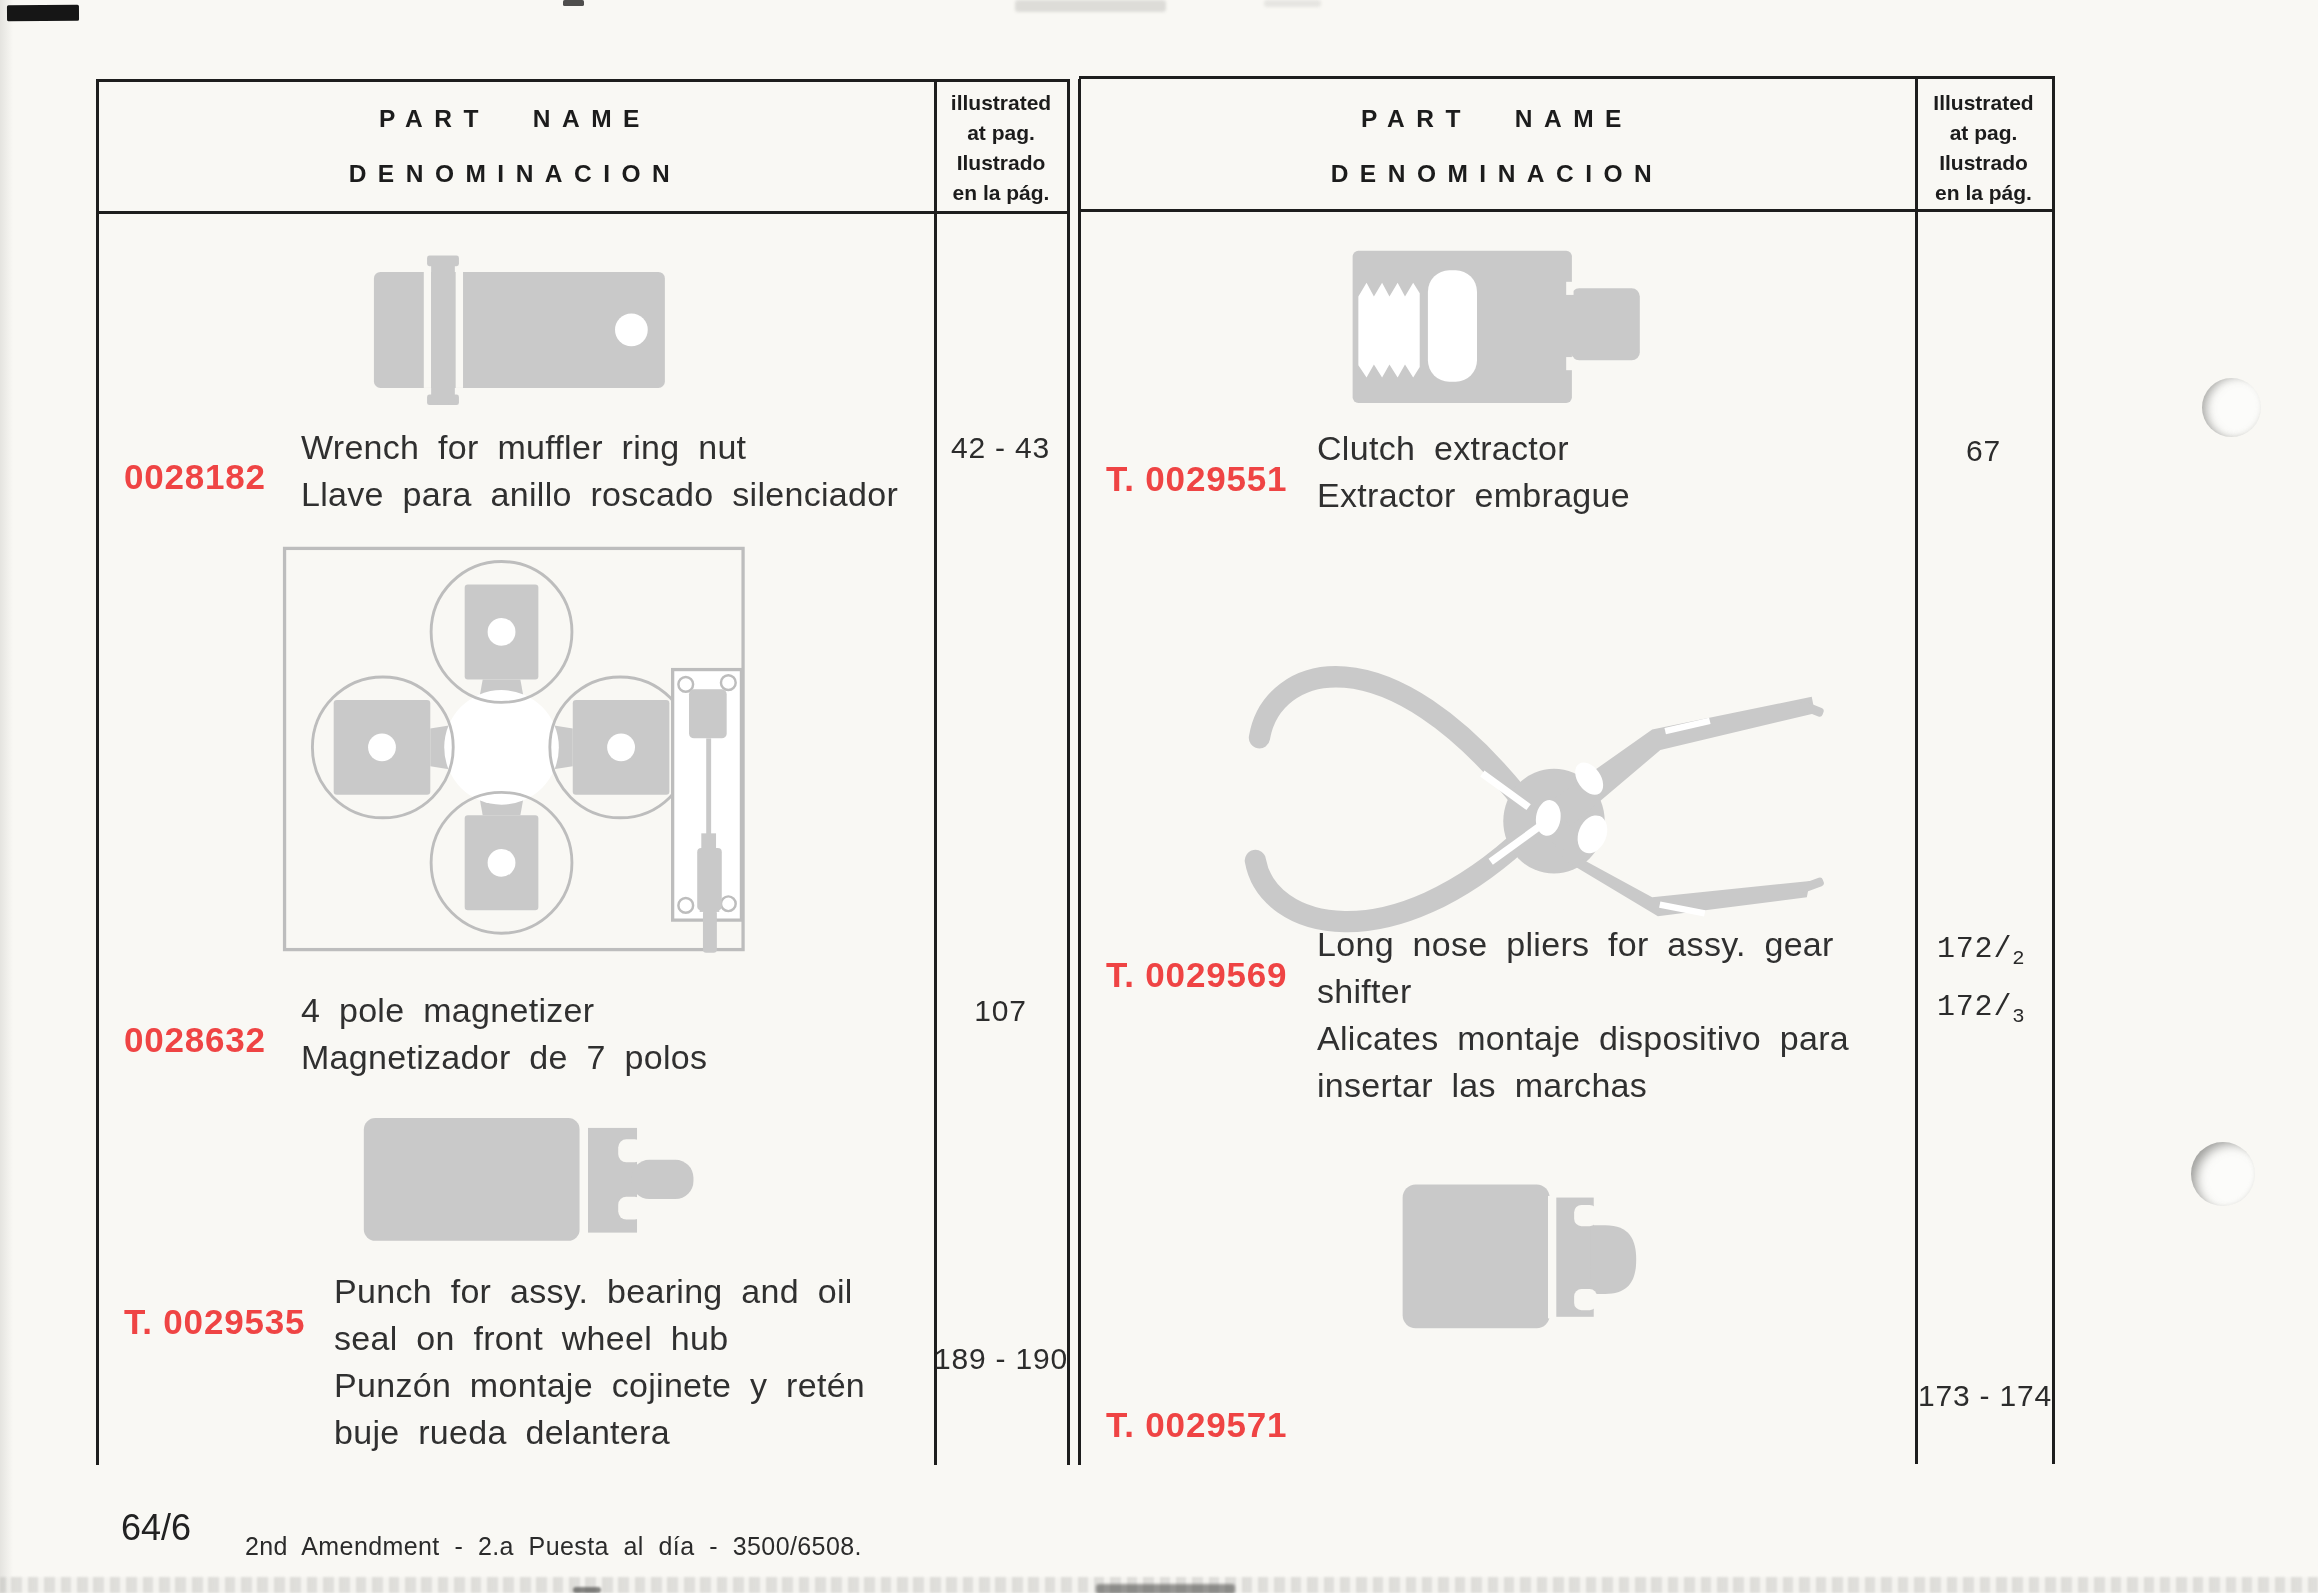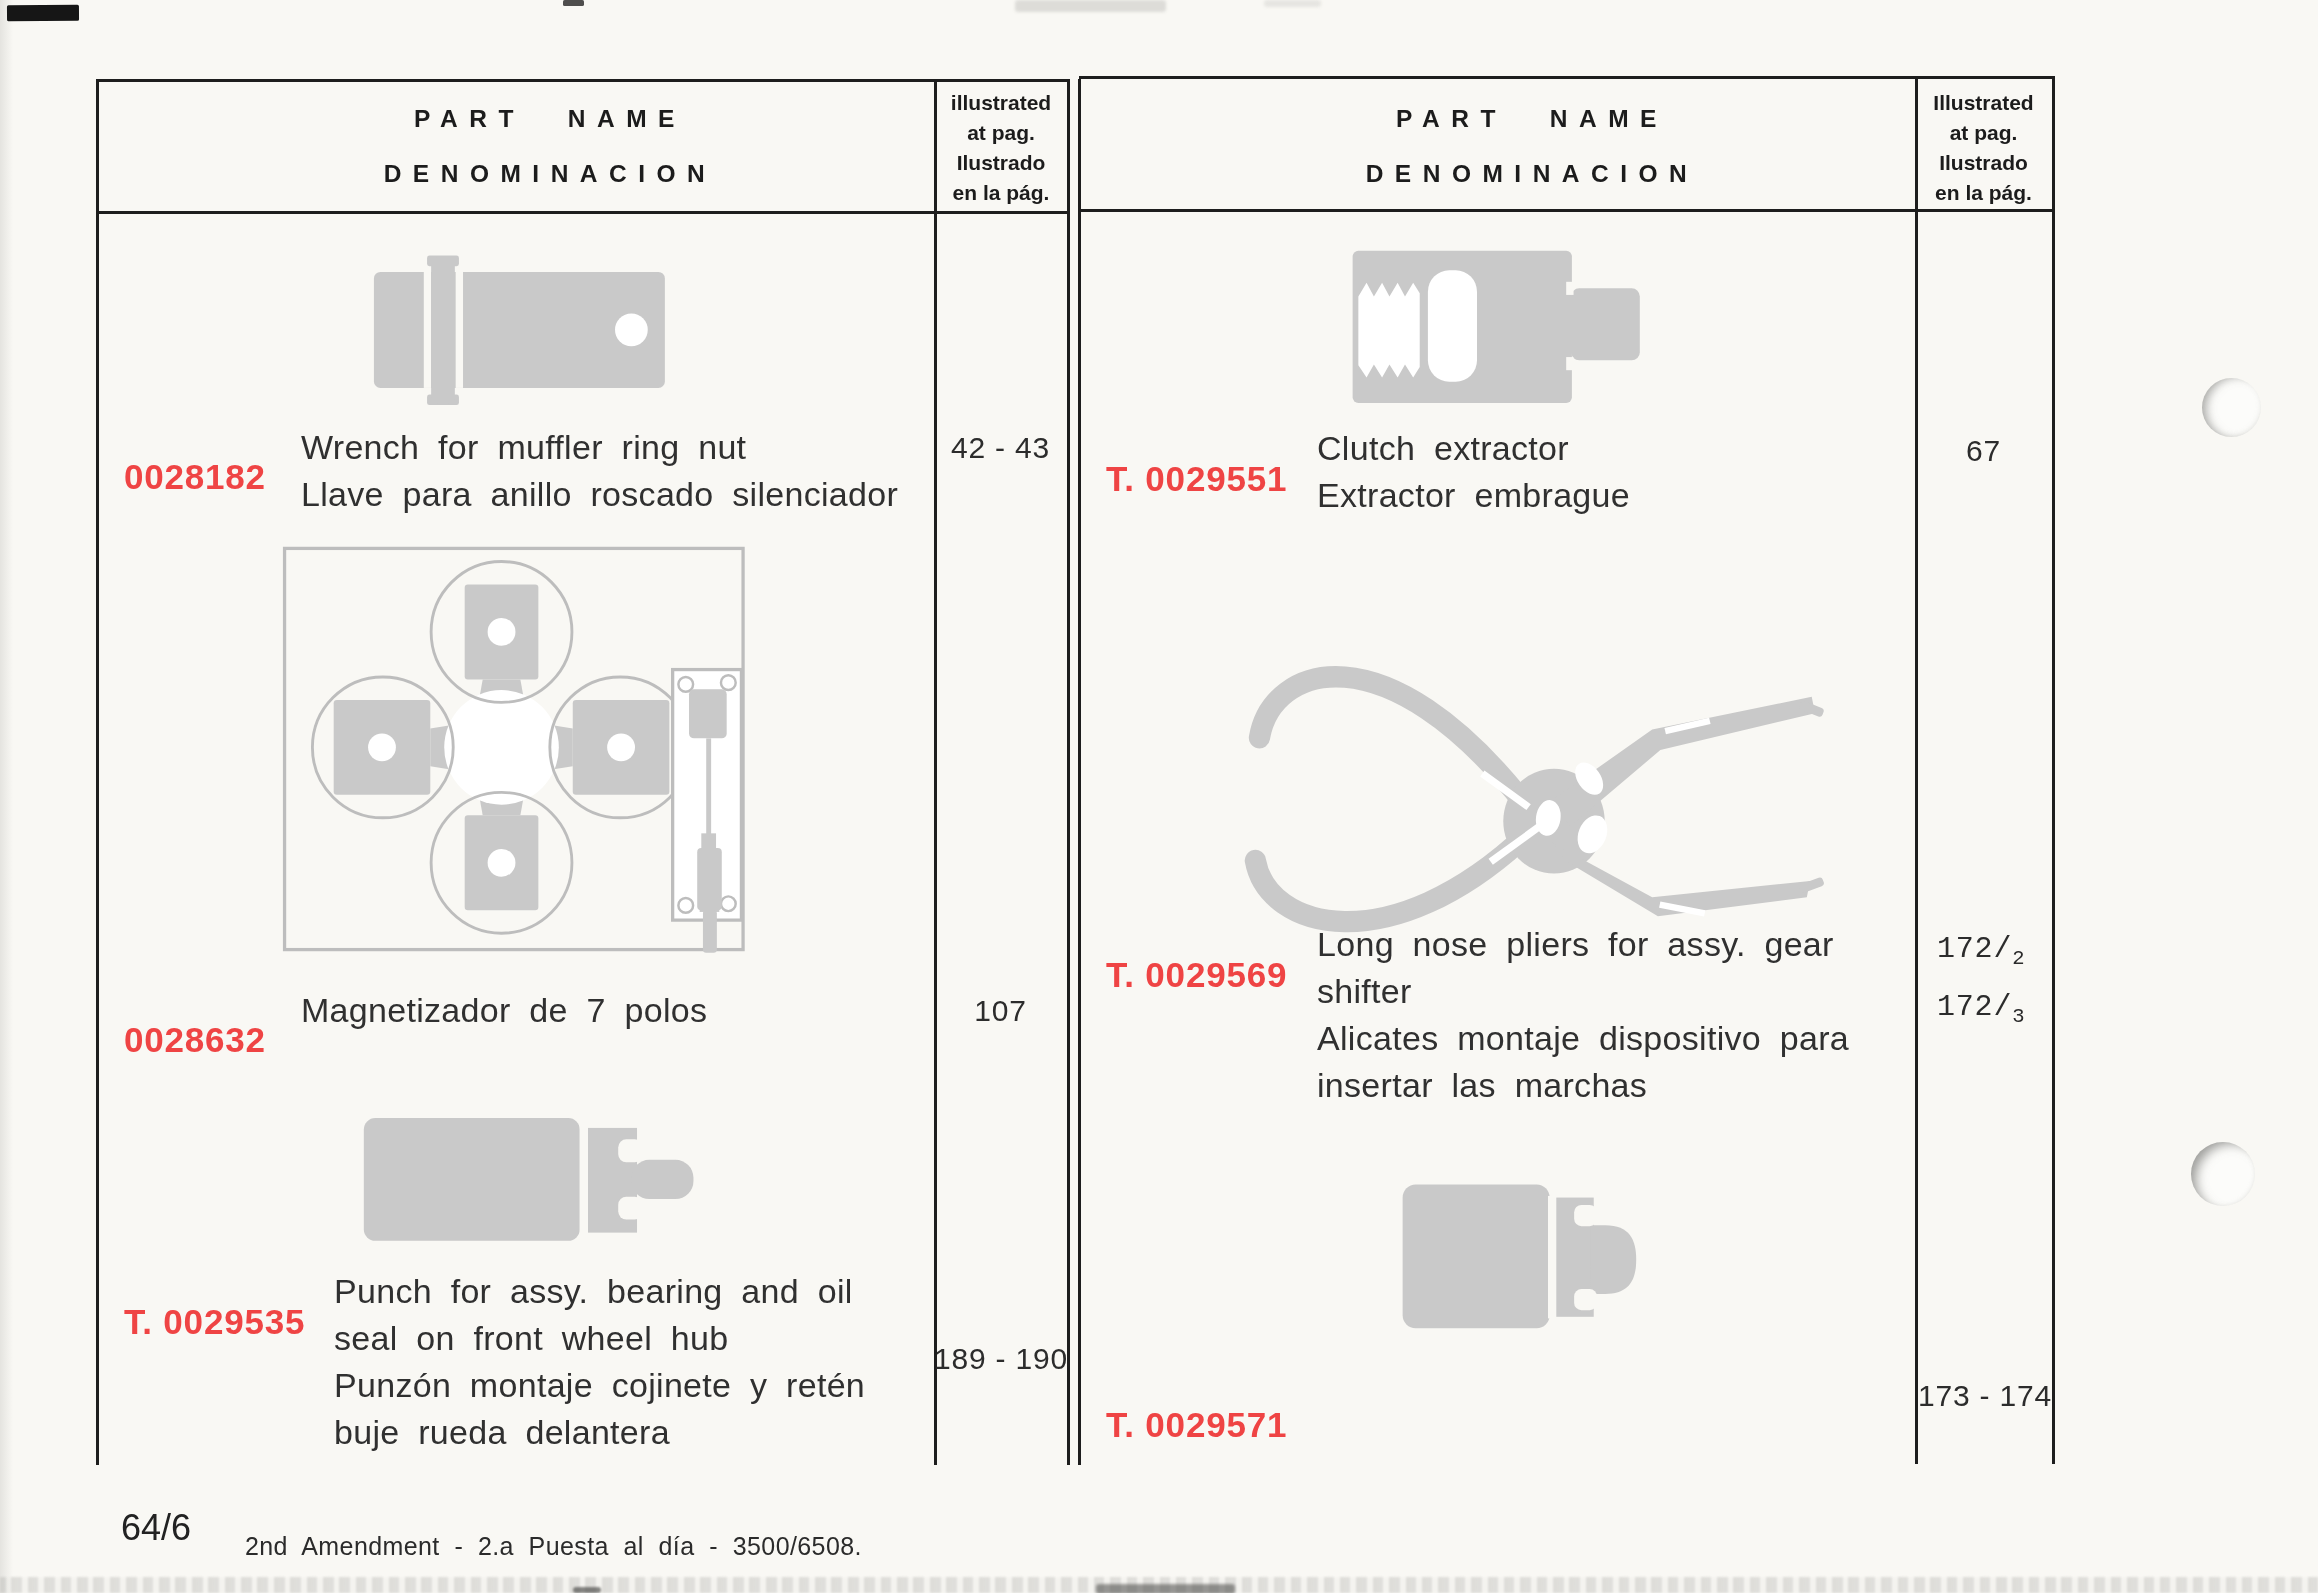--- a/index.html
+++ b/index.html
@@ -6,21 +6,21 @@
     --paper:#f9f8f4; --silhouette:#c9c9c9; --outline:#bdbdbd; --rule:#1e1e1e; --ink:#2a2a2a;
   }
   html,body{margin:0;padding:0;background:var(--paper);}
   #page{
     position:relative;width:2319px;height:1594px;background:var(--paper);
     overflow:hidden;font-family:"Liberation Sans","DejaVu Sans",sans-serif;color:var(--ink);
   }
   .hline{position:absolute;background:var(--rule);height:3.3px;}
   .vline{position:absolute;background:var(--rule);width:2.5px;}
   .hdr-main{position:absolute;text-align:center;font-weight:700;font-size:24.5px;
-    letter-spacing:11.5px;word-spacing:24.5px;color:#1c1c1c;padding-left:35px;}
+    letter-spacing:11.5px;word-spacing:24.5px;color:#1c1c1c;}
   .hdr-illus{position:absolute;text-align:center;font-weight:700;font-size:21px;
     line-height:30px;color:#1c1c1c;}
   .pnum{position:absolute;font-weight:700;font-size:35px;letter-spacing:0.8px;color:#ef4444;white-space:nowrap;margin-top:32px;}
   .desc{position:absolute;font-size:34px;line-height:47px;color:#303030;word-spacing:9px;letter-spacing:0.3px;}
   .pref{position:absolute;font-size:30px;color:#2c2c2c;text-align:center;letter-spacing:0.8px;white-space:nowrap;}
   .pref sub{font-size:20.5px;}
   .illus{position:absolute;}
   .footer-num{position:absolute;font-size:36px;color:#222;}
   .footer-note{position:absolute;font-size:25px;color:#2b2b2b;word-spacing:7.4px;letter-spacing:0.4px;margin-top:16px;}
   .corner-dash{position:absolute;background:#161616;border-radius:1.6px;}
@@ -121,20 +121,21 @@
     <rect x="524" y="192" width="46" height="60" rx="6" fill="var(--silhouette)"></rect>
     <rect x="545" y="252" width="6" height="118" fill="var(--silhouette)"></rect>
     <rect x="539" y="368" width="18" height="18" fill="var(--silhouette)"></rect>
     <rect x="534" y="386" width="30" height="76" rx="5" fill="var(--silhouette)"></rect>
     <rect x="537" y="452" width="24" height="12" fill="var(--silhouette)"></rect>
     <rect x="541" y="462" width="17" height="52" rx="4" fill="var(--silhouette)"></rect>
   </svg>
 
   <div class="pnum" style="left:124px;top:988px;">0028632</div>
   <div class="desc" style="left:301px;top:987px;width:637px;">
+    <div>4 pole magnetizer</div>
     <div>Magnetizador de 7 polos</div>
   </div>
   <div class="pref" style="left:936px;top:994px;width:129px;">107</div>
 
   <svg class="illus" style="left:327px;top:1095px;" width="409" height="164" viewBox="0 0 500 200">
     <rect x="45" y="28" width="264" height="150" rx="14" fill="var(--silhouette)"></rect>
     <rect x="319" y="40" width="60" height="128" fill="var(--silhouette)"></rect>
     <rect x="372" y="79" width="76" height="48" rx="22" fill="var(--silhouette)"></rect>
     <rect x="309" y="34" width="10" height="138" fill="var(--paper)"></rect>
     <rect x="356" y="54" width="30" height="28" rx="10" fill="var(--paper)"></rect>

